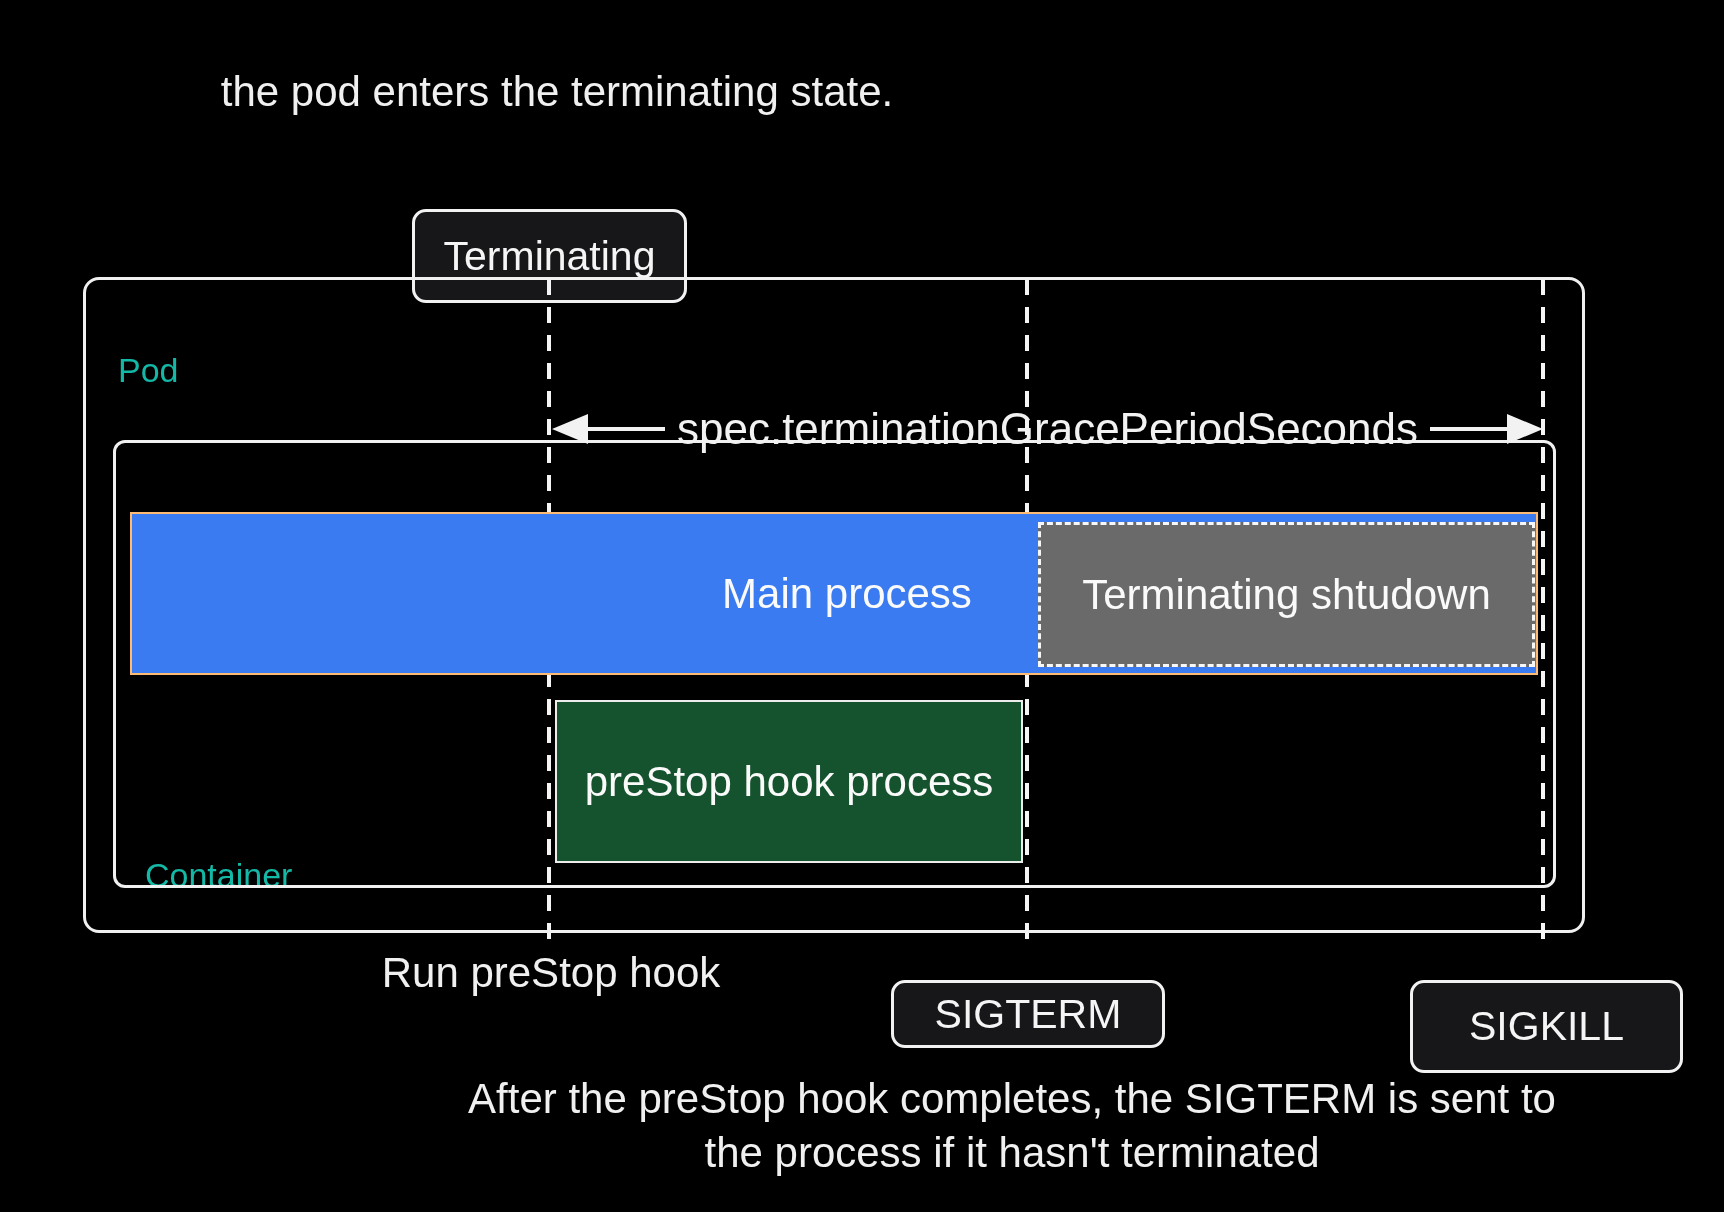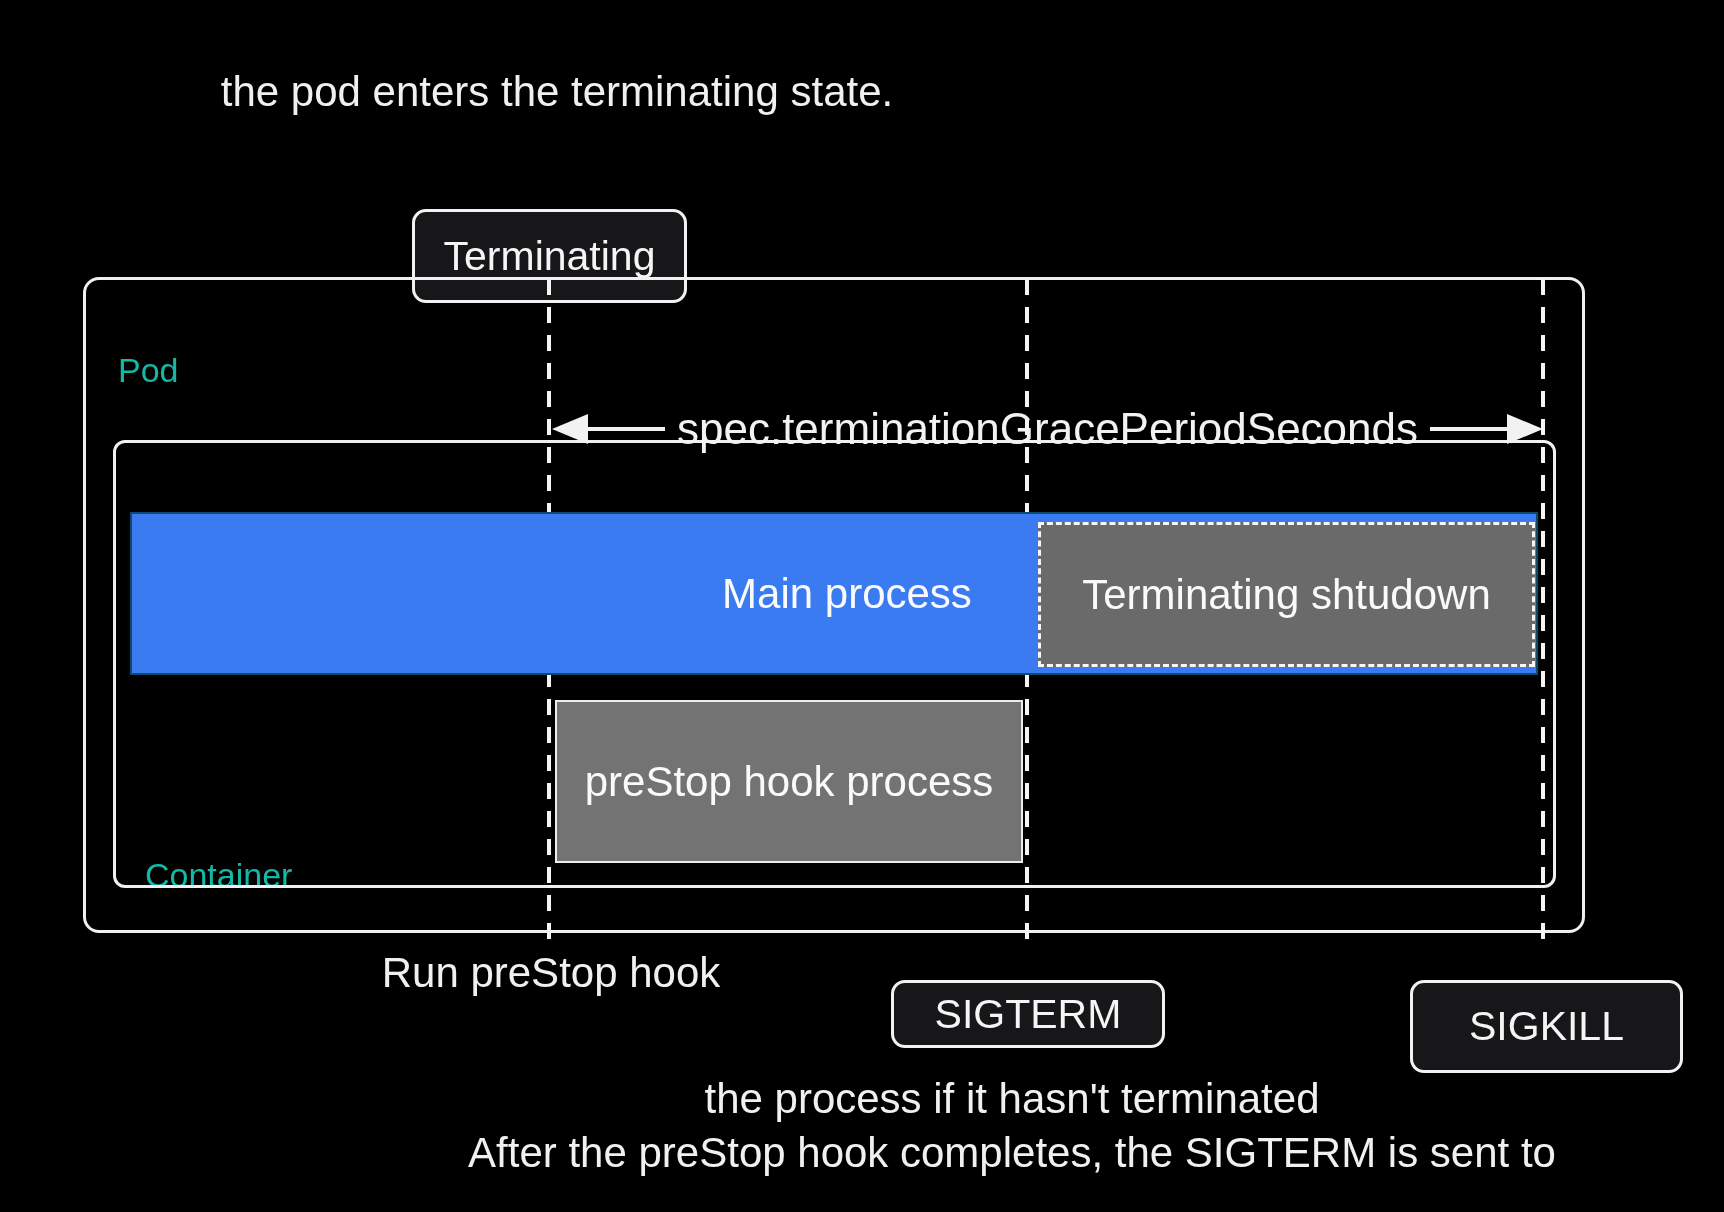--- a/index.html
+++ b/index.html
@@ -37,23 +37,23 @@
     width:0;height:0;border-top:15px solid transparent;border-bottom:15px solid transparent;
     border-right:36px solid #f2f2f2;flex:0 0 auto;
   }
   .arrow-head-right{
     width:0;height:0;border-top:15px solid transparent;border-bottom:15px solid transparent;
     border-left:36px solid #f2f2f2;flex:0 0 auto;
   }
   .arrow-label{font-size:44px;color:#f2f2f2;padding:0 12px;white-space:nowrap;flex:0 0 auto;}
 
   
-  .bar-blue{background:#3b7bf2;border:2px solid #0c4a6e;z-index:3;}
+  .bar-blue{background:#3b7bf2;border:2px solid #fdba74;z-index:3;}
   .bar-gray{background:#6a6a6a;border:3px dashed #f7f7f7;z-index:4;}
-  .bar-green{background:#737373;border:2px solid #ececec;z-index:3;}
+  .bar-green{background:#14532d;border:2px solid #ececec;z-index:3;}
   .bar-text{font-size:42px;color:#fafafa;white-space:nowrap;}
 
   .z1{z-index:1}.z2{z-index:2}.z5{z-index:5}
 </style>
 </head>
 <body>
 
 <div class="abs caption" style="left:157px;top:65px;width:800px;">
   <div>the pod enters the terminating state.</div>
 </div>
@@ -96,15 +96,15 @@
 
 <div class="abs badge center" style="left:891px;top:944px;width:274px;height:68px;">
   <span>SIGTERM</span>
 </div>
 
 <div class="abs badge center" style="left:1410px;top:944px;width:273px;height:93px;text-align:center;">
   <span>SIGKILL</span>
 </div>
 
 <div class="abs caption" style="left:312px;top:1072px;width:1400px;">
+  <div>After the preStop hook completes, the SIGTERM is sent to</div>
   <div>the process if it hasn't terminated</div>
-  <div>After the preStop hook completes, the SIGTERM is sent to</div>
 </div>
 
 </body></html>

